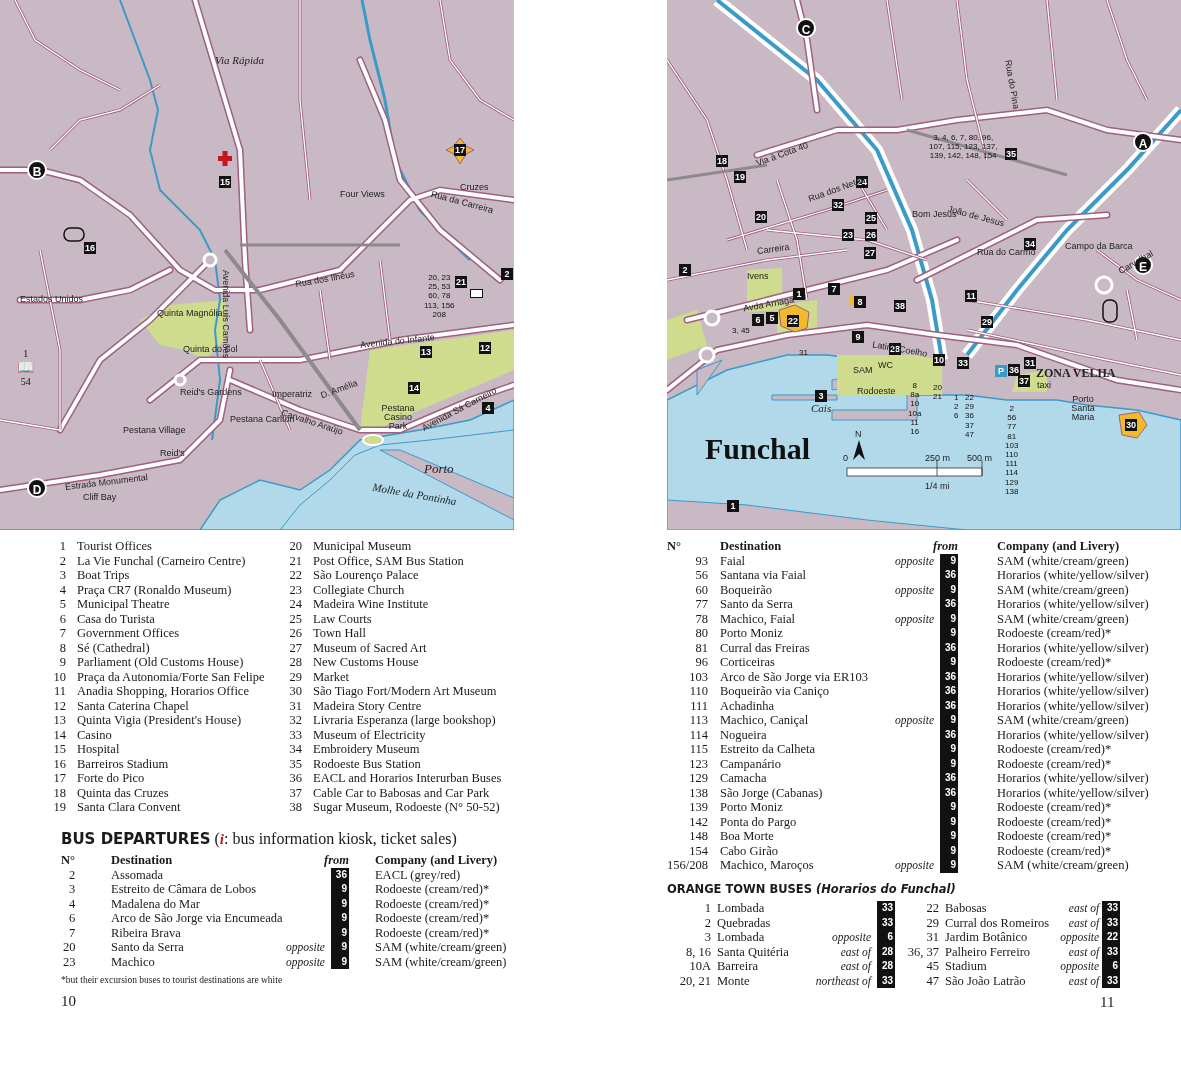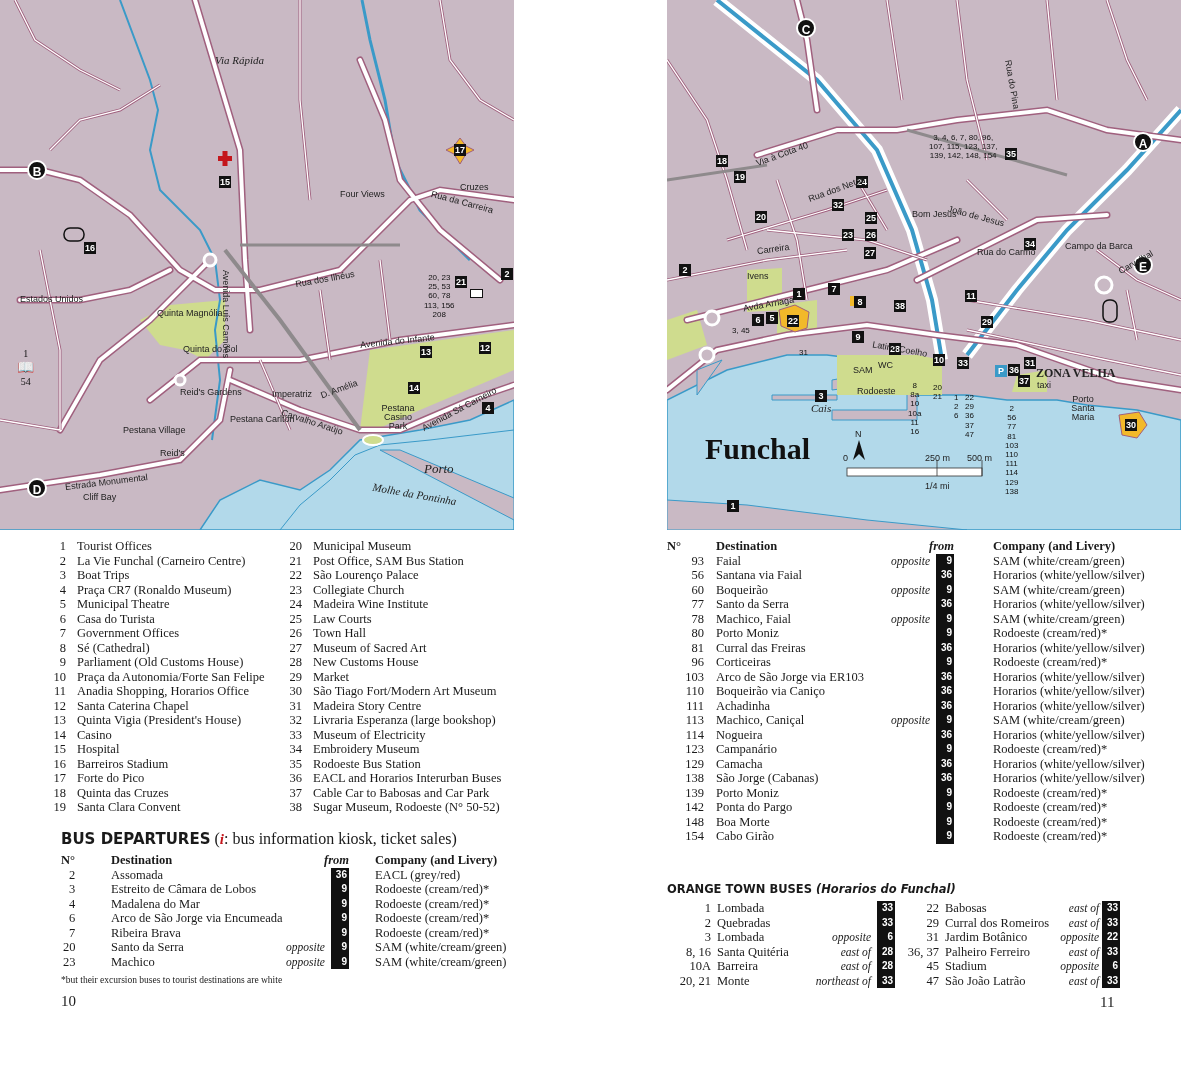--- a/index.html
+++ b/index.html
@@ -676,20 +676,27 @@
           <td style="padding-left:39px;">SAM (white/cream/green)</td>
         </tr>
     <tr>
           <td class="cnum">114</td>
           <td>Nogueira</td>
           <td class="opp"></td>
           <td class="stop">36</td>
           <td style="padding-left:39px;">Horarios (white/yellow/silver)</td>
         </tr>
     <tr>
+          <td class="cnum">115</td>
+          <td>Estreito da Calheta</td>
+          <td class="opp"></td>
+          <td class="stop">9</td>
+          <td style="padding-left:39px;">Rodoeste (cream/red)*</td>
+        </tr>
+    <tr>
           <td class="cnum">123</td>
           <td>Campanário</td>
           <td class="opp"></td>
           <td class="stop">9</td>
           <td style="padding-left:39px;">Rodoeste (cream/red)*</td>
         </tr>
     <tr>
           <td class="cnum">129</td>
           <td>Camacha</td>
           <td class="opp"></td>
@@ -723,20 +730,27 @@
           <td class="opp"></td>
           <td class="stop">9</td>
           <td style="padding-left:39px;">Rodoeste (cream/red)*</td>
         </tr>
     <tr>
           <td class="cnum">154</td>
           <td>Cabo Girão</td>
           <td class="opp"></td>
           <td class="stop">9</td>
           <td style="padding-left:39px;">Rodoeste (cream/red)*</td>
+        </tr>
+    <tr>
+          <td class="cnum">156/208</td>
+          <td>Machico, Maroços</td>
+          <td class="opp">opposite</td>
+          <td class="stop">9</td>
+          <td style="padding-left:39px;">SAM (white/cream/green)</td>
         </tr>
   </tbody>
     </table>
 
   <div class="section-title2" style="left:77px;top:882px;">
     <span>ORANGE TOWN BUSES</span><span class="rest"> (Horarios do Funchal)</span>
   </div>
 
   <table class="bus" style="left:77px;top:901px;">
     <tbody>

